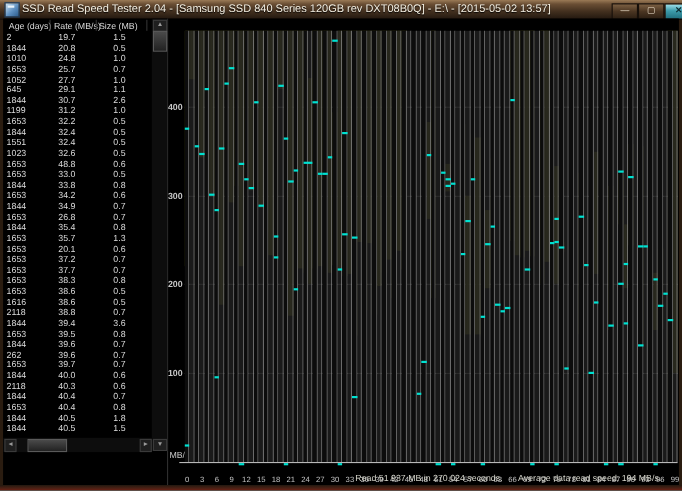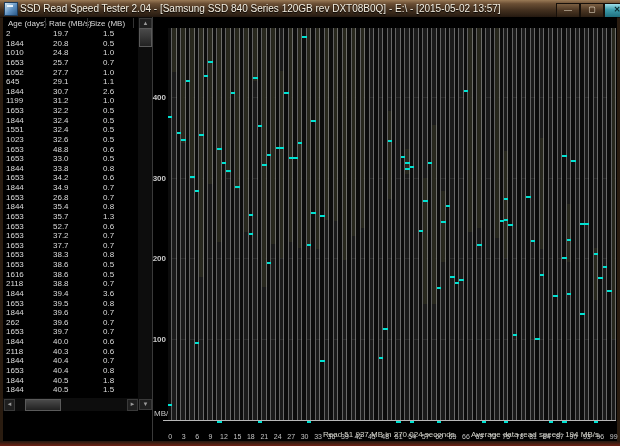--- a/index.html
+++ b/index.html
@@ -178,21 +178,21 @@
             <span class="c-rate">35.4</span>
             <span class="c-size">0.8</span>
           </div>
           <div class="trow">
             <span class="c-age">1653</span>
             <span class="c-rate">35.7</span>
             <span class="c-size">1.3</span>
           </div>
           <div class="trow">
             <span class="c-age">1653</span>
-            <span class="c-rate">52.7</span>
+            <span class="c-rate">20.1</span>
             <span class="c-size">0.6</span>
           </div>
           <div class="trow">
             <span class="c-age">1653</span>
             <span class="c-rate">37.2</span>
             <span class="c-size">0.7</span>
           </div>
           <div class="trow">
             <span class="c-age">1653</span>
             <span class="c-rate">37.7</span>

